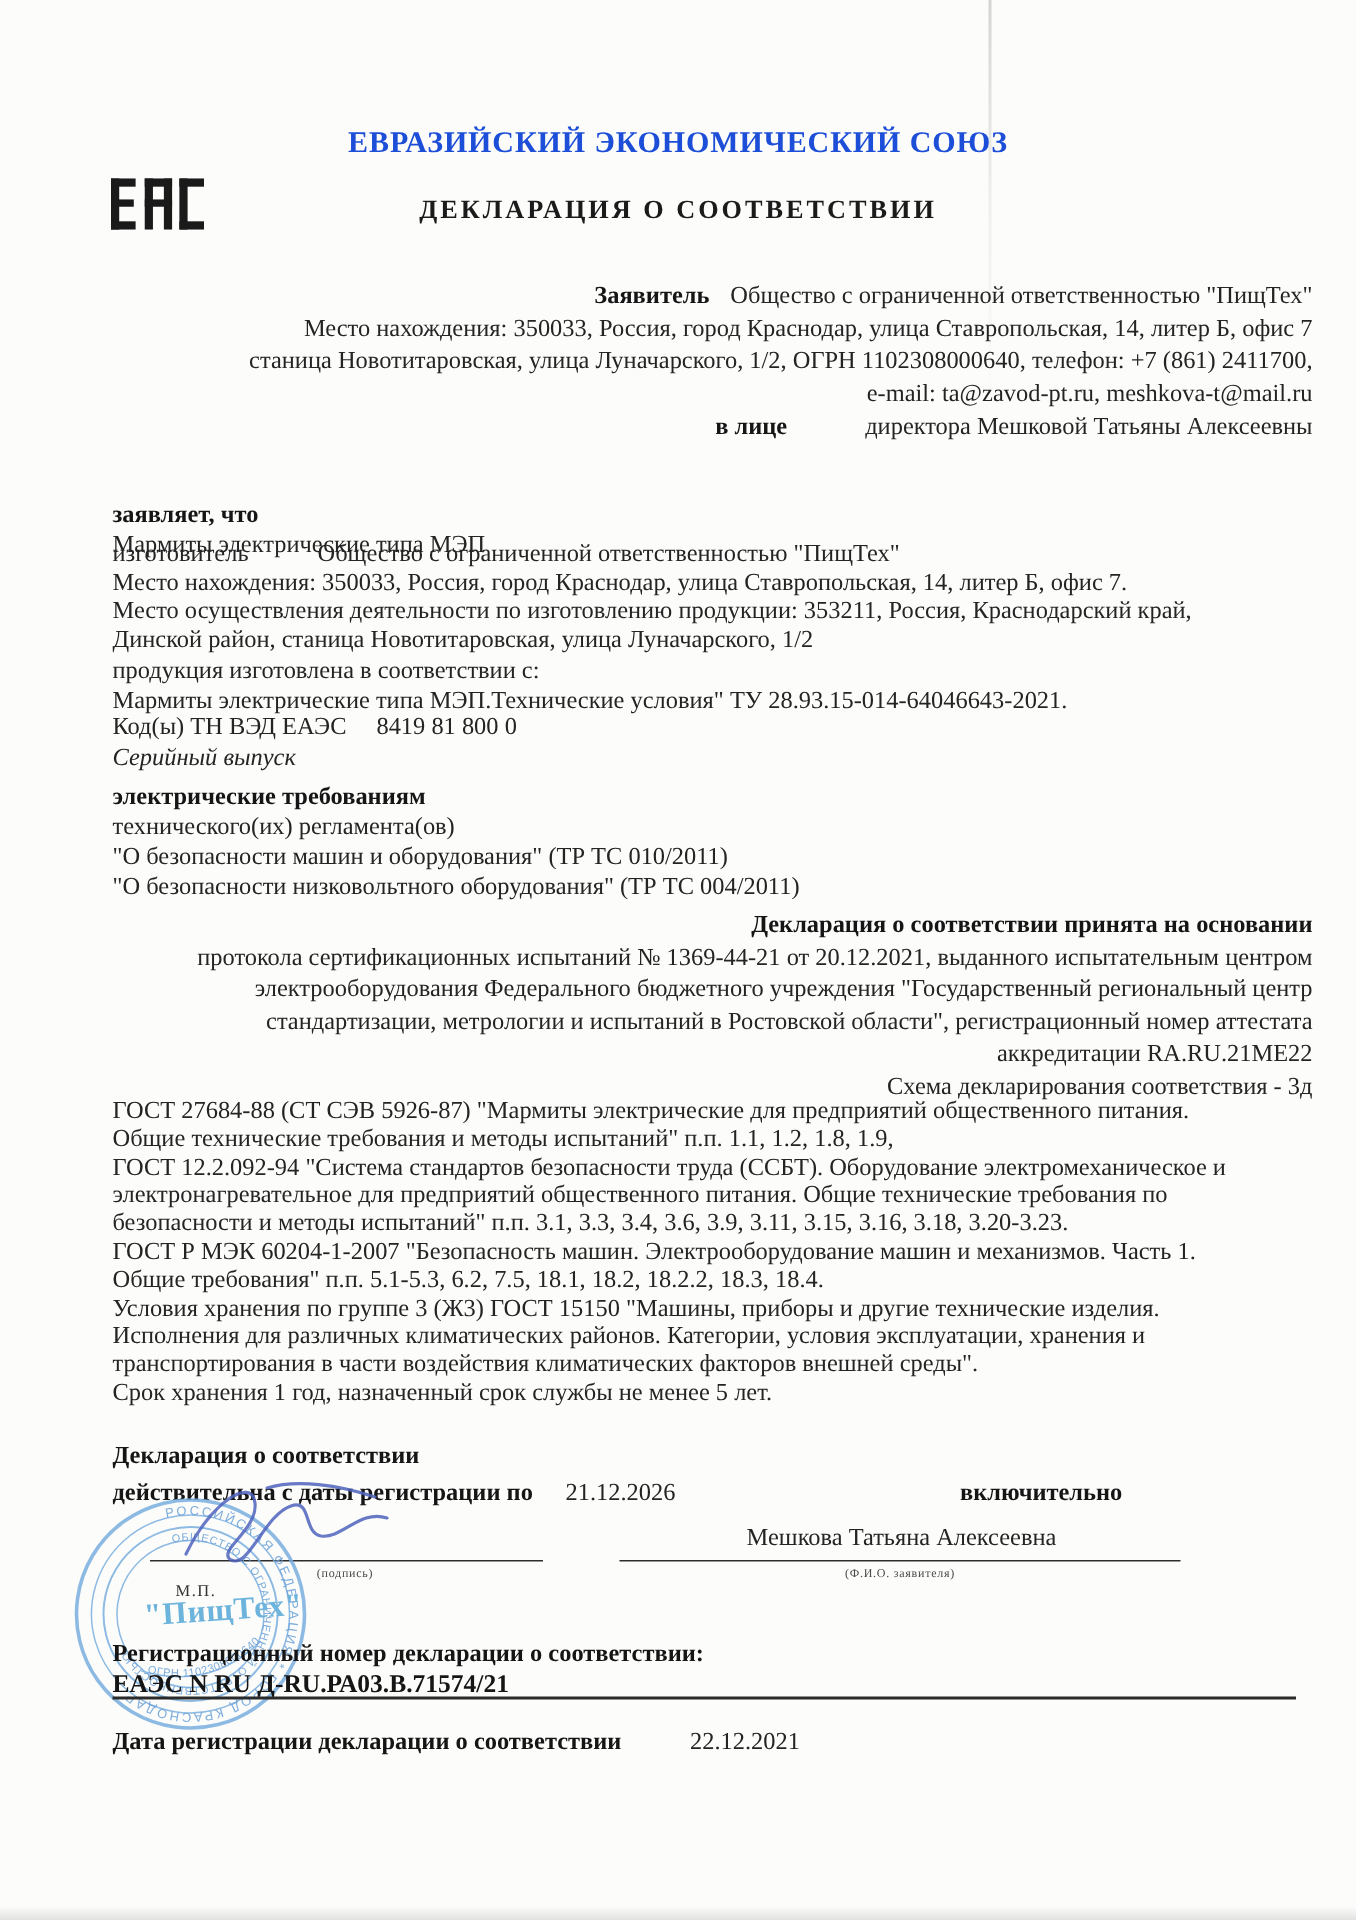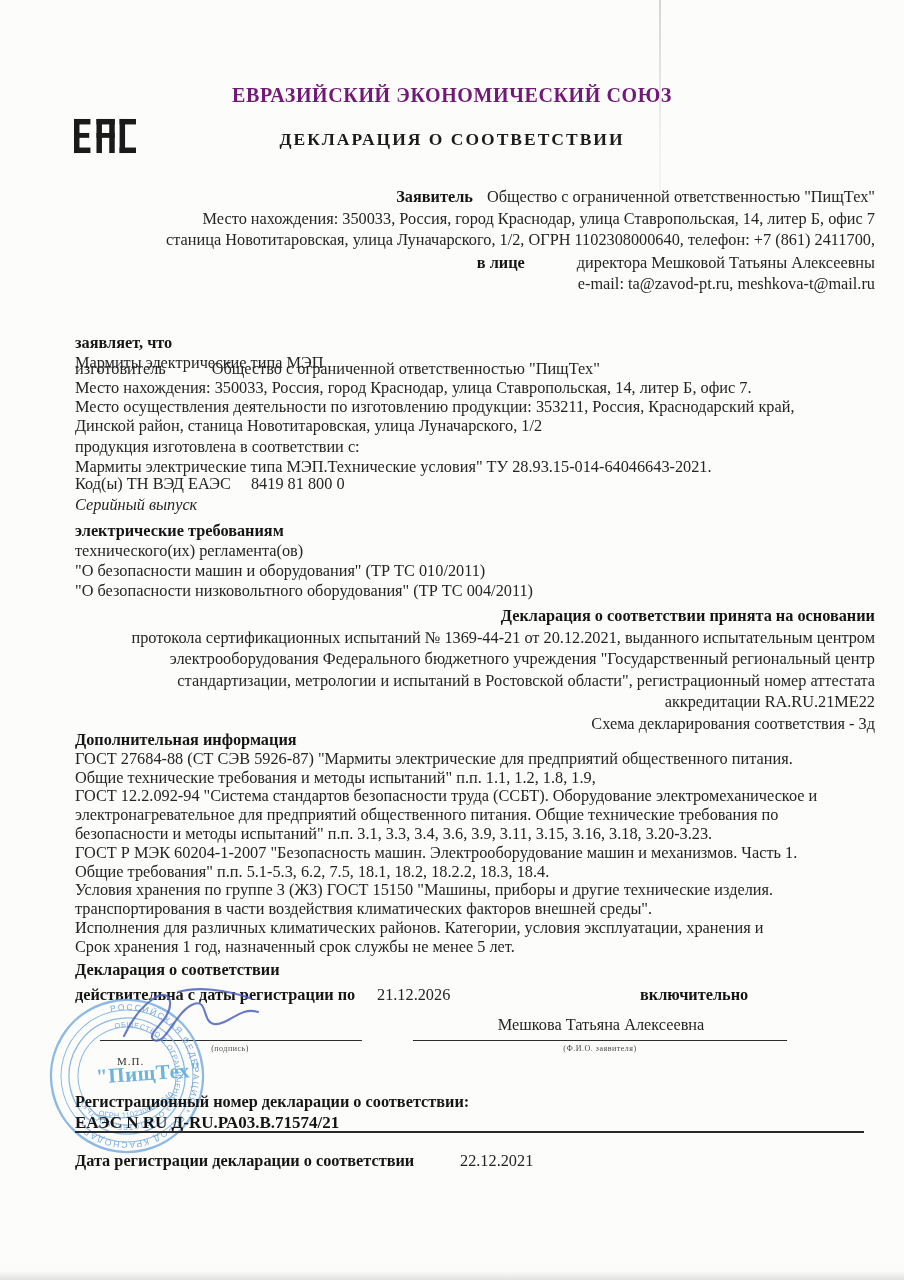--- a/index.html
+++ b/index.html
@@ -5,21 +5,21 @@
   html,body{margin:0;padding:0;}
   body{
     width:904px;height:1280px;position:relative;overflow:hidden;
     background:#fcfcfb;
     font-family:"Liberation Serif","DejaVu Serif",serif;
     color:#242424;
   }
   .abs{position:absolute;}
   .union-title{
     left:0;top:84px;width:904px;text-align:center;
-    font-size:20px;font-weight:bold;letter-spacing:.6px;color:#701a75;
+    font-size:20px;font-weight:bold;letter-spacing:.6px;color:#1d4ed8;
   }
   .doc-title{
     left:0;top:129px;width:904px;text-align:center;
     font-size:17.5px;font-weight:bold;letter-spacing:2px;color:#1b1b1b;
   }
   .sec{left:75px;width:800px;font-size:16.3px;line-height:21px;}
   .b{font-weight:bold;color:#151515;}
   .gap-name{margin-left:14px;}
   .gap-mfr{margin-left:46px;}
   .gap-inperson{margin-left:52px;}
@@ -69,22 +69,22 @@
   </g>
 </svg>
 
 <div class="abs union-title">ЕВРАЗИЙСКИЙ ЭКОНОМИЧЕСКИЙ СОЮЗ</div>
 <div class="abs doc-title">ДЕКЛАРАЦИЯ О СООТВЕТСТВИИ</div>
 
 <div class="abs sec lh215" style="top:186px;">
   <div><span class="b">Заявитель</span><span class="gap-name">Общество с ограниченной ответственностью "ПищТех"</span></div>
   <div>Место нахождения: 350033, Россия,  город Краснодар, улица Ставропольская, 14, литер Б, офис 7</div>
   <div>станица Новотитаровская, улица Луначарского, 1/2, ОГРН 1102308000640, телефон: +7 (861) 2411700,</div>
+  <div>e-mail: ta@zavod-pt.ru,  meshkova-t@mail.ru</div>
   <div style="margin-top:1px;"><span class="b">в лице</span><span class="gap-inperson">директора Мешковой Татьяны Алексеевны</span></div>
-  <div>e-mail: ta@zavod-pt.ru,  meshkova-t@mail.ru</div>
 </div>
 
 <div class="abs sec lh20" style="top:333px;">
   <div class="b">заявляет, что</div>
   <div>Мармиты электрические типа МЭП</div>
 </div>
 
 <div class="abs sec lh19" style="top:359px;">
   <div><span>изготовитель</span><span class="gap-mfr">Общество с ограниченной ответственностью "ПищТех"</span></div>
   <div>Место нахождения: 350033, Россия,  город Краснодар, улица Ставропольская, 14, литер Б, офис 7.</div>
@@ -112,31 +112,30 @@
 <div class="abs sec lh215" style="top:605px;">
   <div class="b">Декларация о соответствии принята на основании</div>
   <div>протокола сертификационных испытаний № 1369-44-21 от 20.12.2021, выданного испытательным центром</div>
   <div>электрооборудования Федерального бюджетного учреждения "Государственный региональный центр</div>
   <div>стандартизации, метрологии и испытаний в Ростовской области", регистрационный номер аттестата</div>
   <div>аккредитации RA.RU.21ME22</div>
   <div>Схема декларирования соответствия - 3д</div>
 </div>
 
 <div class="abs sec lh188" style="top:731px;">
-  <div class="b">Дополнительная информация</div>
   <div>ГОСТ 27684-88 (СТ СЭВ 5926-87) "Мармиты электрические для предприятий общественного питания.</div>
   <div>Общие технические требования и методы испытаний" п.п. 1.1, 1.2, 1.8, 1.9,</div>
   <div>ГОСТ 12.2.092-94 "Система стандартов безопасности труда (ССБТ). Оборудование электромеханическое и</div>
   <div>электронагревательное для предприятий общественного питания. Общие технические требования по</div>
   <div>безопасности и методы испытаний" п.п. 3.1, 3.3, 3.4, 3.6, 3.9, 3.11, 3.15, 3.16, 3.18, 3.20-3.23.</div>
   <div>ГОСТ Р МЭК 60204-1-2007 "Безопасность машин. Электрооборудование машин и механизмов. Часть 1.</div>
   <div>Общие требования" п.п. 5.1-5.3, 6.2, 7.5, 18.1, 18.2, 18.2.2, 18.3, 18.4.</div>
   <div>Условия хранения по группе 3 (Ж3) ГОСТ 15150 "Машины, приборы и другие технические изделия.</div>
+  <div>Исполнения для различных климатических районов. Категории, условия эксплуатации, хранения и</div>
   <div>транспортирования в части воздействия климатических факторов внешней среды".</div>
-  <div>Исполнения для различных климатических районов. Категории, условия эксплуатации, хранения и</div>
   <div>Срок хранения 1 год,  назначенный срок службы не менее 5 лет.</div>
 </div>
 
 <div class="abs sec b" style="top:959px;">Декларация о соответствии</div>
 <div class="abs sec" style="top:984px;">
   <span class="abs b" style="left:0;top:0;">действительна с даты регистрации по</span>
   <span class="abs" style="left:302px;top:0;text-align:center;">21.12.2026</span>
   <span class="abs b" style="left:565px;top:0;">включительно</span>
 </div>
 

